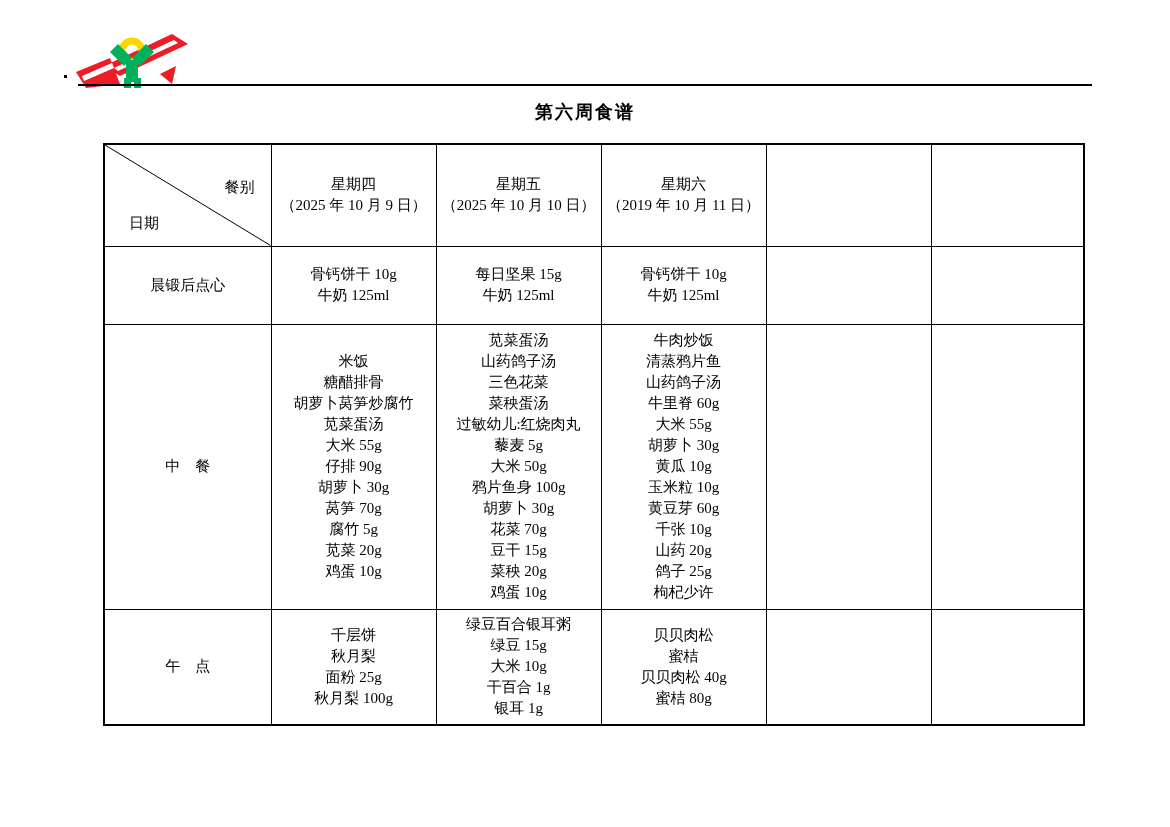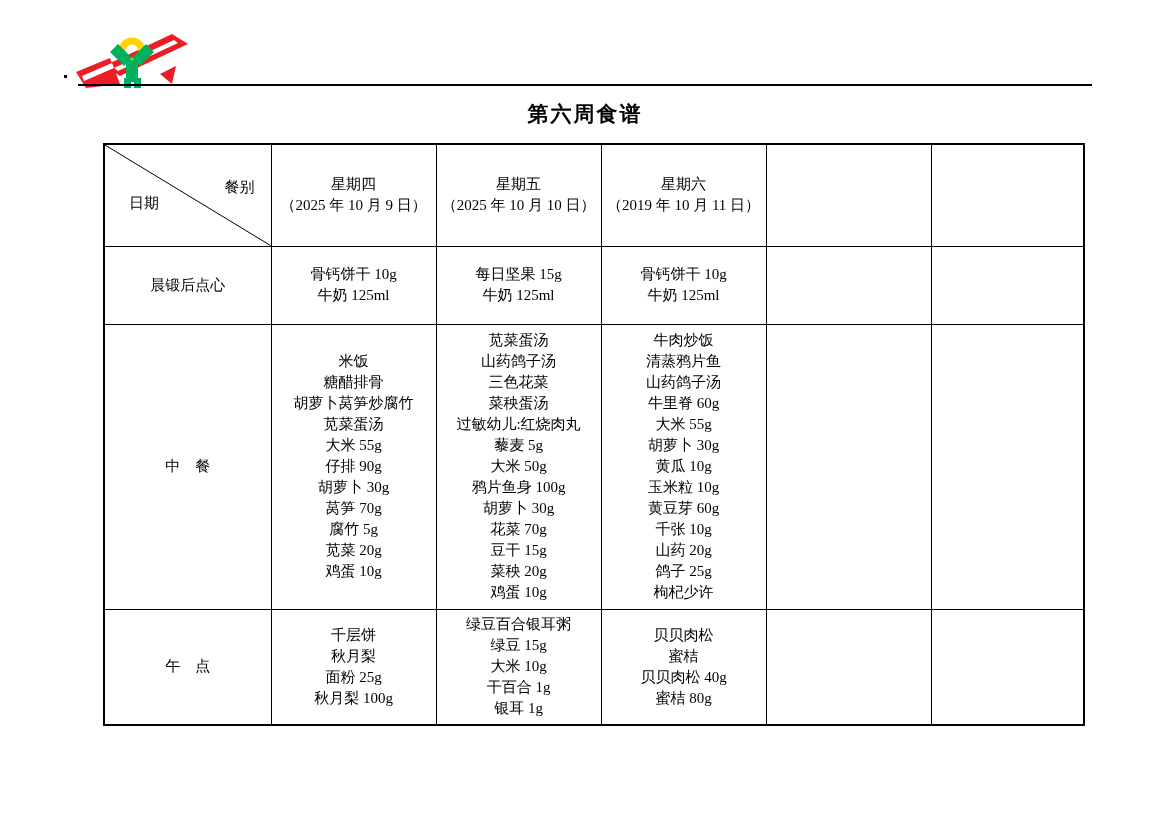--- a/index.html
+++ b/index.html
@@ -14,21 +14,21 @@
   .logo-wrap { position:absolute; left:-4px; top:2px; width:128px; height:56px; }
   .logo-dot { position:absolute; left:-14px; bottom:8px; width:3px; height:3px; background:#000; }
   .org-name {
     position:absolute; left:132px; top:30px;
     font-family:"Liberation Sans","DejaVu Sans",sans-serif;
     font-size:17px; letter-spacing:1px; white-space:nowrap;
   }
   .header-rule { position:absolute; left:78px; top:84px; width:1014px; height:2px; background:#000; }
   .page-title {
     position:absolute; top:100px; left:0; width:1170px;
-    text-align:center; font-size:21px; font-weight:bold; letter-spacing:2px;
+    text-align:center; font-size:18px; font-weight:bold; letter-spacing:2px;
   }
   
   table.menu {
     position:absolute; left:103px; top:143px;
     border-collapse:collapse; table-layout:fixed;
     font-size:15px;
   }
   table.menu, table.menu td, table.menu th { border:1px solid #000; }
   table.menu { border:2px solid #000; }
   table.menu th, table.menu td {
@@ -36,21 +36,21 @@
     font-weight:normal; line-height:21px; padding:2px 2px;
   }
   thead tr { height:102px; }
   tbody tr:nth-child(1) { height:78px; }
   tbody tr:nth-child(2) { height:285px; }
   tbody tr:nth-child(3) { height:116px; }
   .corner { position:relative; padding:0; }
   .corner svg.diag { position:absolute; left:0; top:0; width:100%; height:100%; }
   .corner svg.diag line { stroke:#000; stroke-width:1; vector-effect:non-scaling-stroke; }
   .corner-meal { position:absolute; right:16px; top:32px; }
-  .corner-date { position:absolute; left:24px; top:48px; }
+  .corner-date { position:absolute; left:24px; top:68px; }
 </style>
 </head>
 <body>
 
 <div class="page-header">
   <span class="logo-dot"></span>
   <div class="logo-wrap">
     <svg width="128" height="56" viewBox="0 0 128 56">
 
       <polygon points="30,34 98,2 114,12 46,44" fill="#ee1c25"></polygon>

